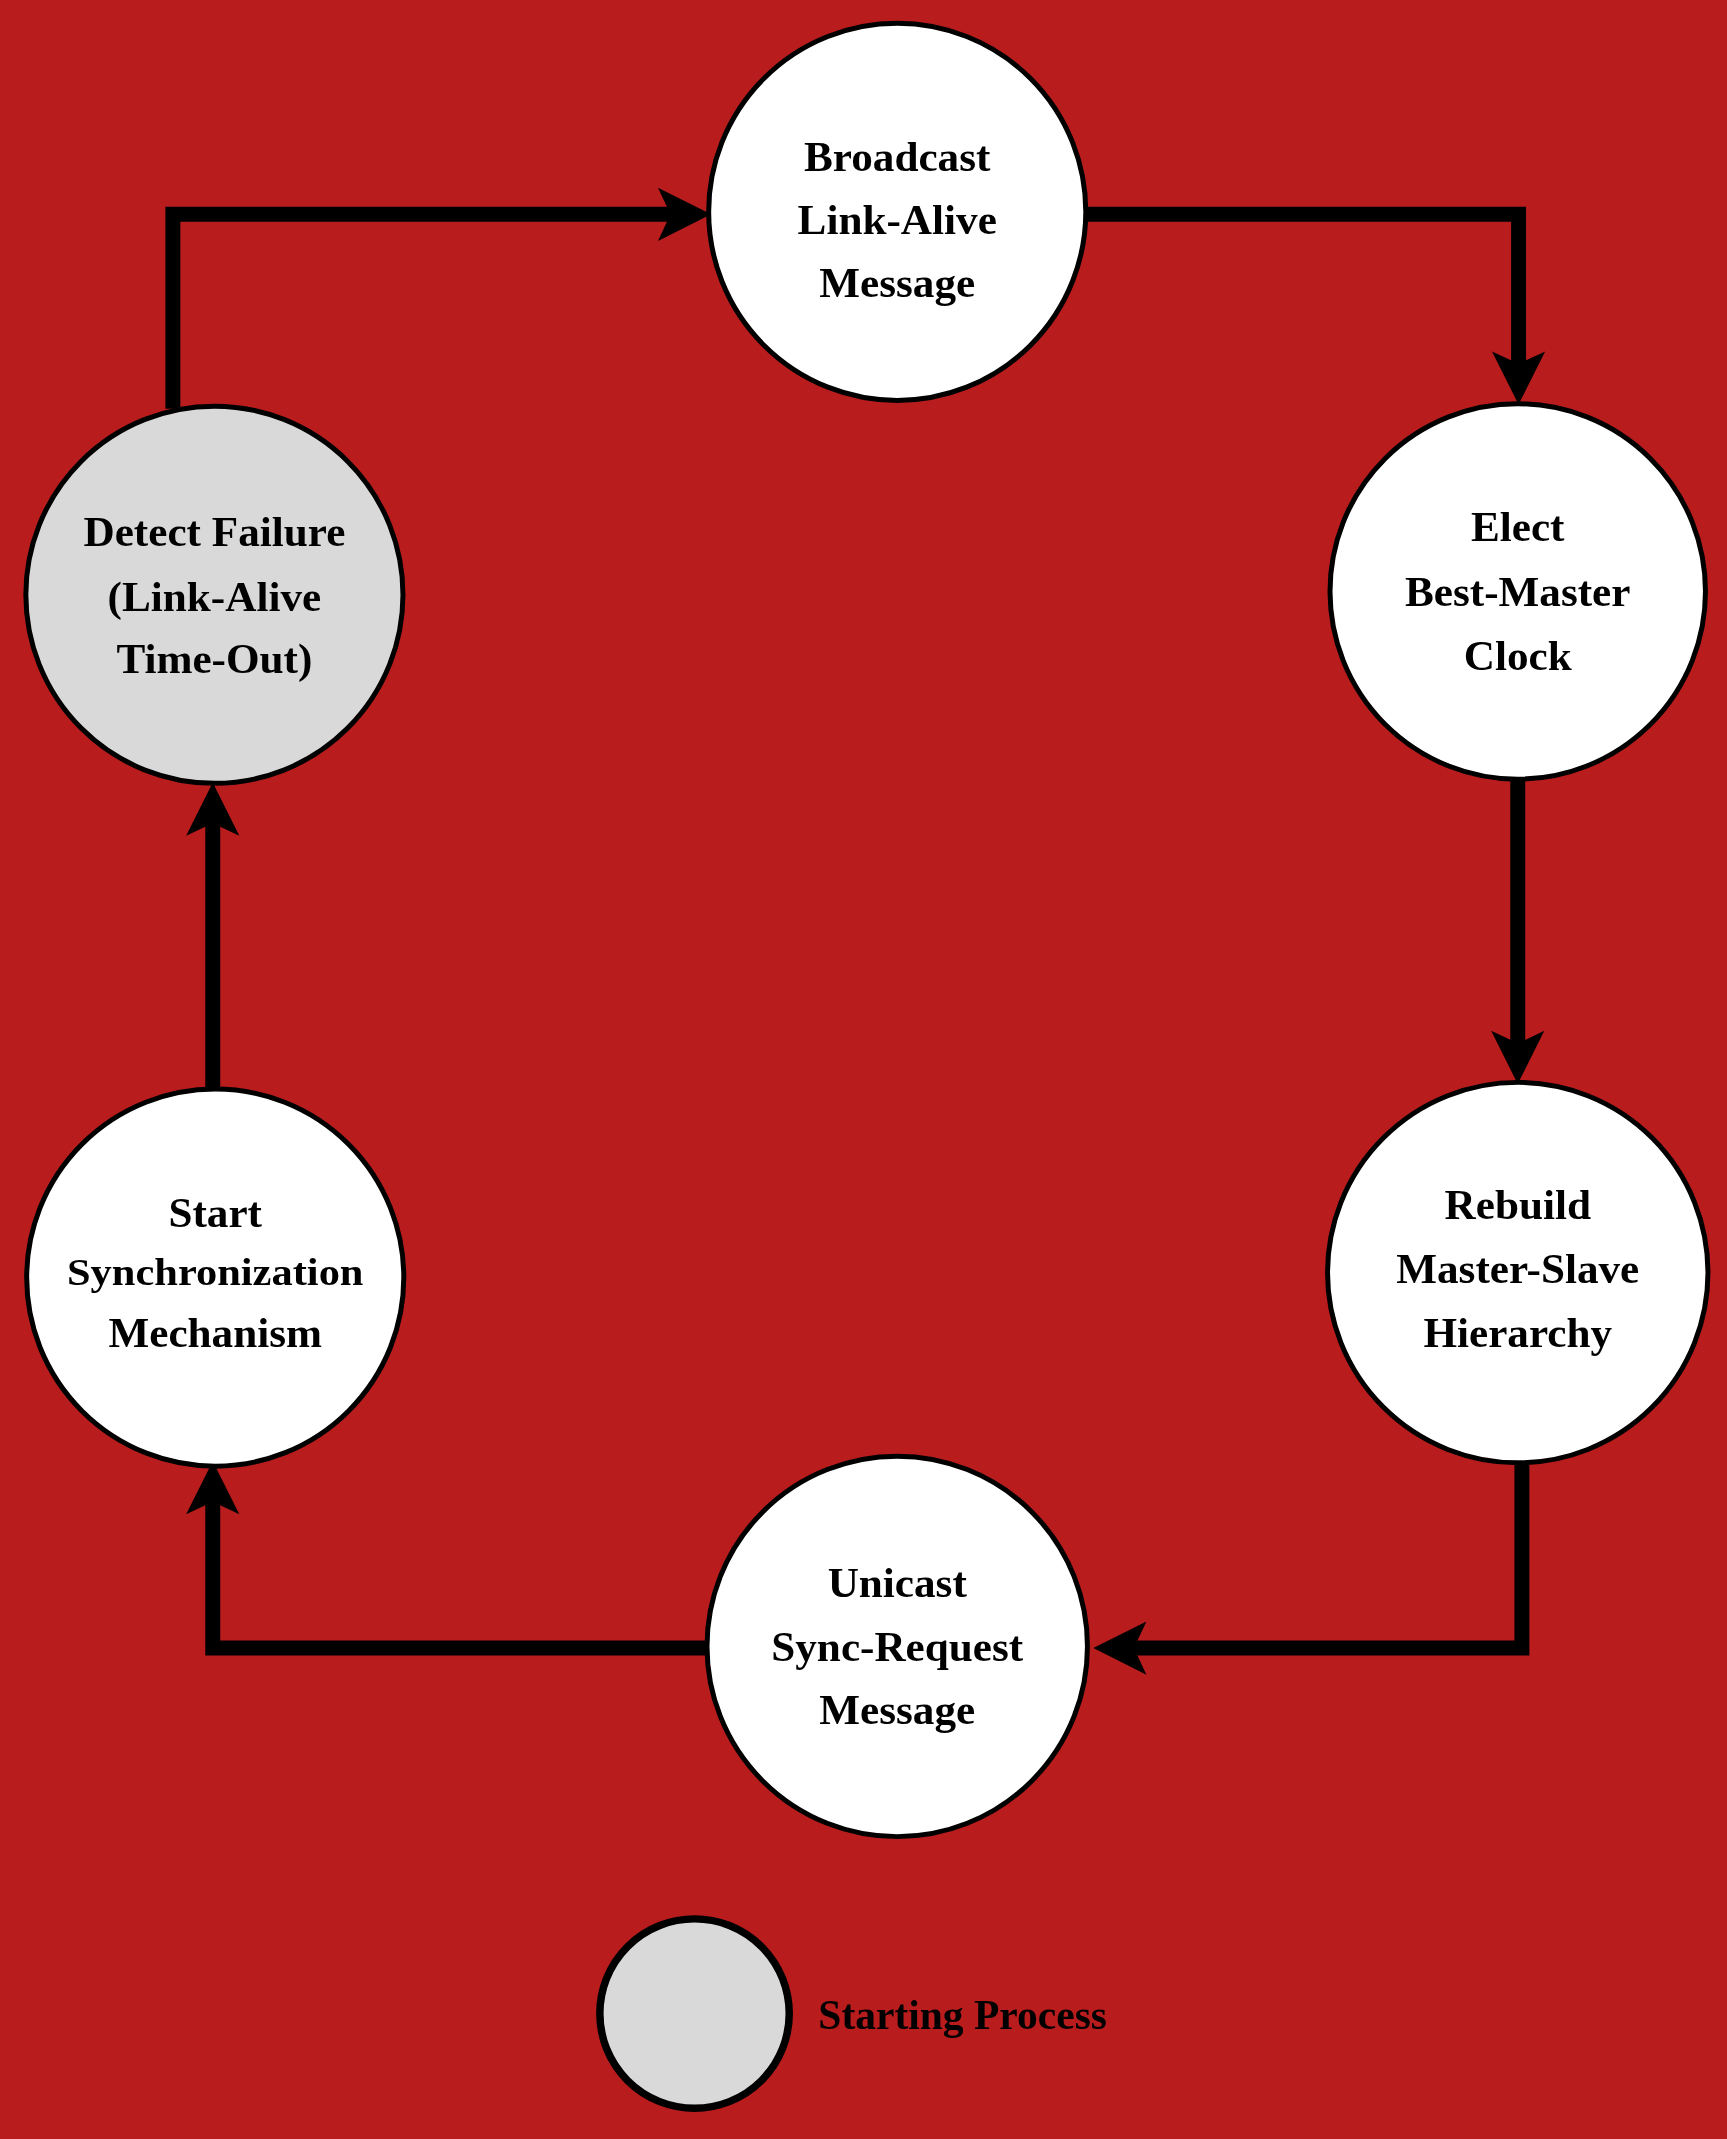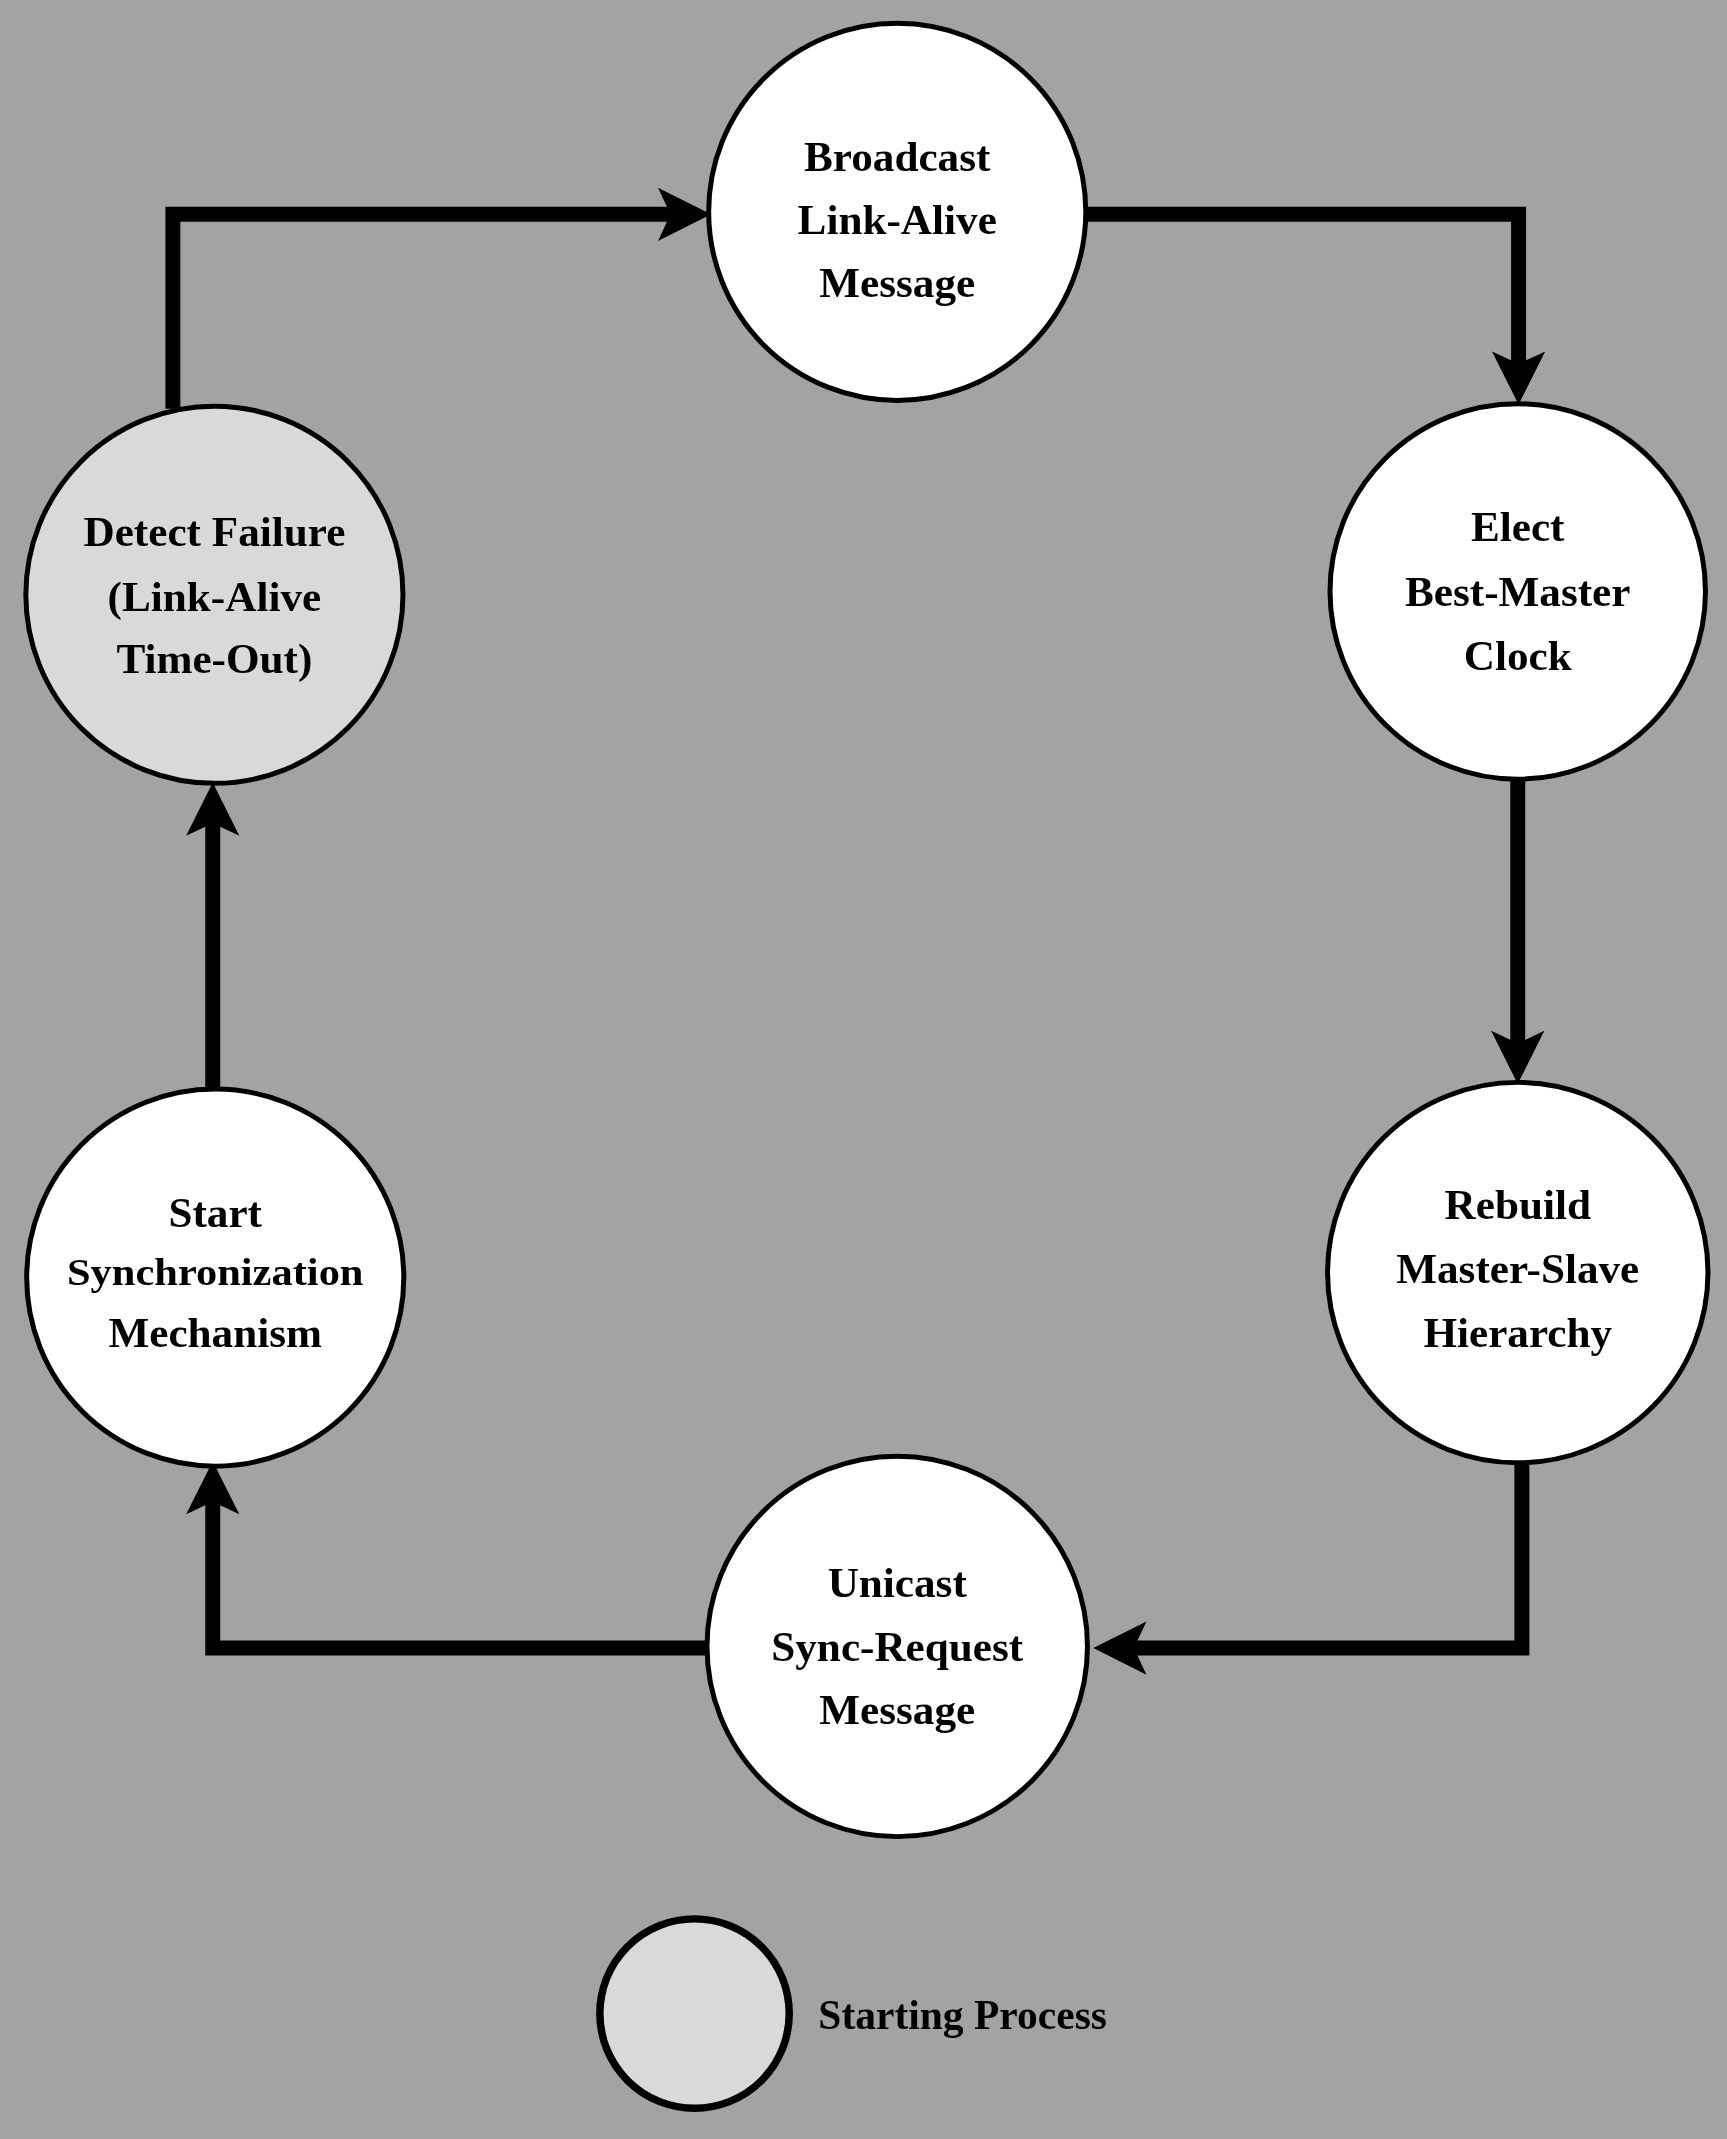--- a/index.html
+++ b/index.html
@@ -4,21 +4,21 @@
 <style>
   html, body {
     margin: 0;
     padding: 0;
     background: #ffffff;
   }
   .page {
     position: relative;
     width: 1728px;
     height: 2139px;
-    background: #a3a3a3;
+    background: #b91c1c;
     overflow: hidden;
   }
   svg.diagram {
     position: absolute;
     left: 0;
     top: 0;
   }
   .node-circle {
     stroke: #000000;
     stroke-width: 6;

